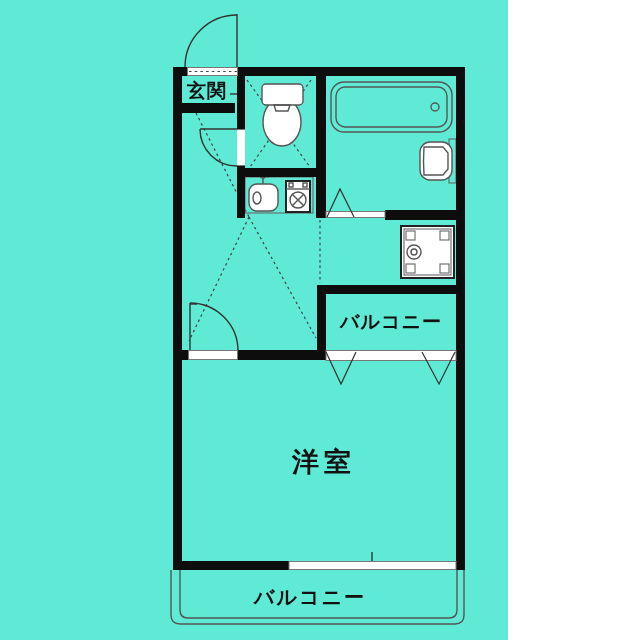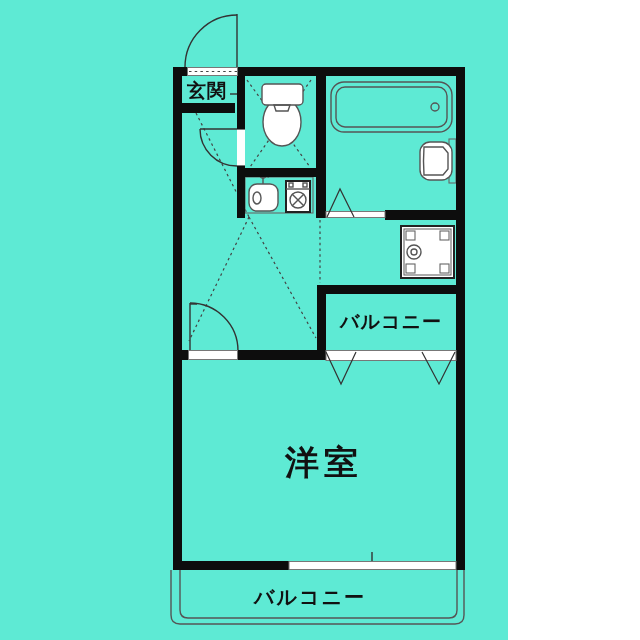--- a/index.html
+++ b/index.html
@@ -8,21 +8,21 @@
     font-family:"Liberation Sans",sans-serif;
   }
   .stage svg{position:absolute;left:0;top:0;}
   .label{
     position:absolute;transform:translate(-50%,-50%);
     font-weight:700;color:#111;white-space:nowrap;line-height:1;
     font-family:"Liberation Sans",sans-serif;
   }
   .label-genkan{font-size:19px;letter-spacing:1px;}
   .label-closet{font-size:19px;letter-spacing:1px;}
-  .label-western{font-size:34px;letter-spacing:5px;}
+  .label-western{font-size:27px;letter-spacing:5px;}
   .label-balcony{font-size:20px;letter-spacing:2px;}
   .wall{fill:#0d0d0d;stroke:none;}
   .fx{fill:none;stroke:#555;stroke-width:1.4;}
   .fx-fill{fill:#ffffff;stroke:#555;stroke-width:1.4;}
   .fx-dark{fill:#ffffff;stroke:#222;stroke-width:2;}
   .thin{fill:none;stroke:#666;stroke-width:1.1;}
   .door{fill:none;stroke:#333;stroke-width:1.4;}
   .dash{fill:none;stroke:#444;stroke-width:1.2;stroke-dasharray:2.5 3.2;}
   .open{fill:#ffffff;stroke:#777;stroke-width:1;}
   .fold{fill:none;stroke:#333;stroke-width:1.2;}

